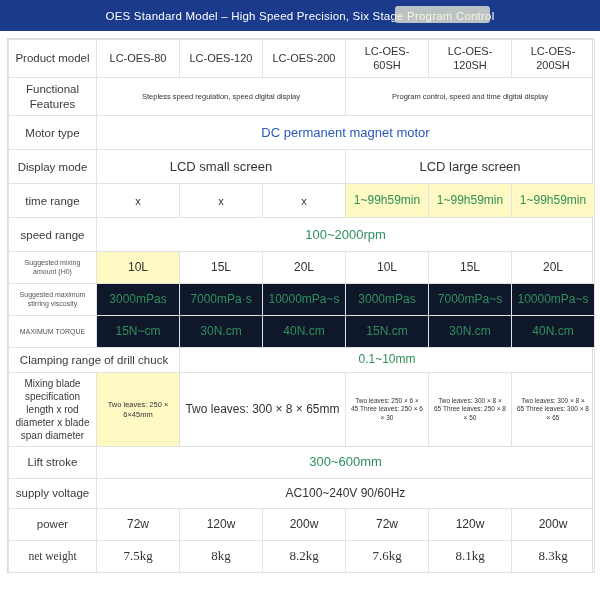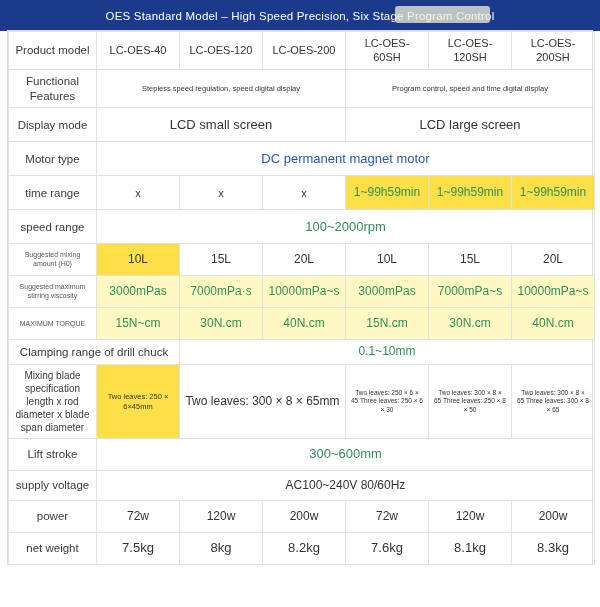--- a/index.html
+++ b/index.html
@@ -30,21 +30,21 @@
     color: #ffffff;
     font-size: 11.5px;
     display: flex;
     align-items: center;
     justify-content: center;
     letter-spacing: 0.2px;
   }
   .table-wrap {
     position: absolute;
     left: 7px;
-    top: 30px;
+    top: 38px;
     width: 586px;
     border: 1px solid #dcdcdc;
     border-bottom: none;
     box-sizing: border-box;
     background: #ffffff;
   }
   table.spec {
     width: 100%;
     border-collapse: collapse;
     table-layout: fixed;
@@ -93,24 +93,24 @@
     line-height: 1.3;
     text-align: left;
     padding-left: 4px;
   }
   .tiny-c {
     font-size: 7.5px;
     line-height: 1.3;
     margin-left: 43px;
   }
   .hl-yellow {
+    background: #0f172a;
+  }
+  .hl-yellow2 {
     background: #fef9c3;
-  }
-  .hl-yellow2 {
-    background: #fde047;
   }
   
   .blotch {
     position: absolute;
     background: rgba(240, 240, 214, 0.75);
     border-radius: 3px;
     pointer-events: none;
   }
 </style>
 </head>
@@ -135,43 +135,43 @@
         <col style="width:83px">
         <col style="width:83px">
         <col style="width:83px">
         <col style="width:83px">
         <col style="width:83px">
       </colgroup>
       <tbody>
 
         <tr style="height:30px;">
           <td class="label mid">Product model</td>
-          <td class="dark">LC-OES-40</td>
+          <td class="dark">LC-OES-80</td>
           <td class="dark">LC-OES-120</td>
           <td class="dark">LC-OES-200</td>
           <td class="dark">LC-OES-60SH</td>
           <td class="dark">LC-OES-120SH</td>
           <td class="dark">LC-OES-200SH</td>
         </tr>
 
         <tr style="height:32px;">
           <td class="label mid">Functional Features</td>
           <td colspan="3" class="dark tiny-c">Stepless speed regulation, speed digital display</td>
           <td colspan="3" class="dark tiny-c">Program control, speed and time digital display</td>
         </tr>
 
         <tr style="height:34px;">
+          <td class="label mid">Motor type</td>
+          <td colspan="6" class="blue bigtext">DC permanent magnet motor</td>
+        </tr>
+
+        <tr style="height:34px;">
           <td class="label mid">Display mode</td>
           <td colspan="3" class="dark bigtext">LCD small screen</td>
           <td colspan="3" class="dark bigtext">LCD large screen</td>
-        </tr>
-
-        <tr style="height:34px;">
-          <td class="label mid">Motor type</td>
-          <td colspan="6" class="blue bigtext">DC permanent magnet motor</td>
         </tr>
 
         <tr style="height:34px;">
           <td class="label mid">time range</td>
           <td class="dark">x</td>
           <td class="dark">x</td>
           <td class="dark">x</td>
           <td class="green midtext hl-yellow2">1~99h59min</td>
           <td class="green midtext hl-yellow2">1~99h59min</td>
           <td class="green midtext hl-yellow2">1~99h59min</td>
@@ -226,34 +226,34 @@
           <td class="dark tiny">Two leaves: 300 × 8 × 65 Three leaves: 300 × 8 × 65</td>
         </tr>
 
         <tr style="height:32px;">
           <td class="label mid">Lift stroke</td>
           <td colspan="6" class="green bigtext">300~600mm</td>
         </tr>
 
         <tr style="height:30px;">
           <td class="label mid">supply voltage</td>
-          <td colspan="6" class="dark midtext">AC100~240V 80/60Hz</td>
+          <td colspan="6" class="dark midtext">AC100~240V 90/60Hz</td>
         </tr>
 
         <tr style="height:32px;">
           <td class="label mid">power</td>
           <td class="dark midtext">72w</td>
           <td class="dark midtext">120w</td>
           <td class="dark midtext">200w</td>
           <td class="dark midtext">72w</td>
           <td class="dark midtext">120w</td>
           <td class="dark midtext">200w</td>
         </tr>
 
-        <tr style="height:32px;">
+        <tr style="height:32px;font-family:Liberation Serif, serif;">
           <td class="label mid">net weight</td>
           <td class="dark bigtext">7.5kg</td>
           <td class="dark bigtext">8kg</td>
           <td class="dark bigtext">8.2kg</td>
           <td class="dark bigtext">7.6kg</td>
           <td class="dark bigtext">8.1kg</td>
           <td class="dark bigtext">8.3kg</td>
         </tr>
 
       </tbody>

